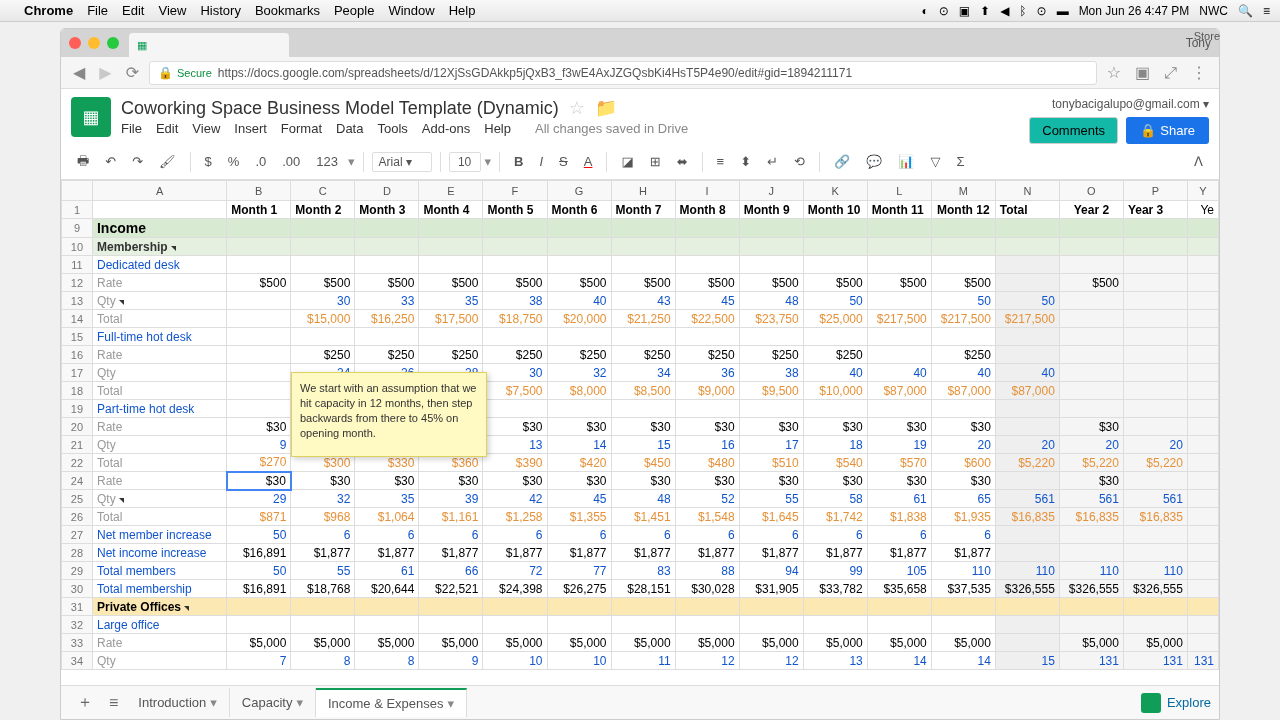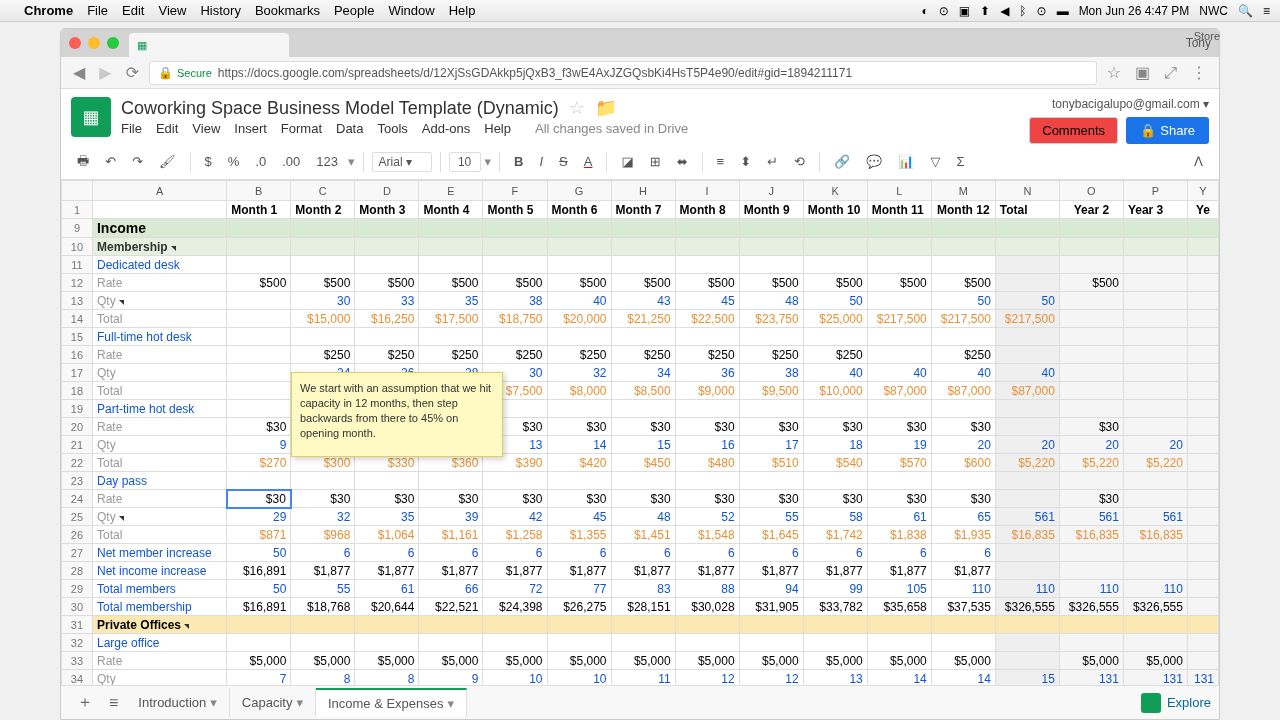--- a/index.html
+++ b/index.html
@@ -29,21 +29,21 @@
 .sheets-app { flex: 1; background: #fff; display: flex; flex-direction: column; overflow: hidden; }
 .store-lbl { position: absolute; right: 60px; top: 30px; font-size: 11px; color: #555; }
 .gs-header { display: flex; padding: 8px 10px 0; align-items: flex-start; }
 .gs-logo { width: 40px; height: 40px; background: #0f9d58; border-radius: 4px; display: flex; align-items: center; justify-content: center; color: #fff; font-size: 18px; margin-right: 10px; }
 .gs-title-area { flex: 1; }
 .gs-title { font-size: 18px; color: #333; margin-bottom: 2px; display: flex; align-items: center; gap: 10px; }
 .gs-menus { display: flex; gap: 14px; font-size: 13px; color: #333; align-items: center; }
 .save-status { color: #888; margin-left: 10px; }
 .gs-account { font-size: 12px; color: #555; text-align: right; }
 .gs-buttons { display: flex; gap: 8px; margin-top: 6px; align-items: center; }
-.btn-comments { background: #ef4444; border: 1px solid #ccc; border-radius: 3px; padding: 5px 12px; font-size: 13px; }
+.btn-comments { background: #14b8a6; border: 1px solid #ccc; border-radius: 3px; padding: 5px 12px; font-size: 13px; }
 .btn-share { background: #1a73e8; color: #fff; border-radius: 3px; padding: 6px 14px; font-size: 13px; display: flex; align-items: center; gap: 4px; }
 
 
 .toolbar { height: 36px; border-bottom: 1px solid #ddd; display: flex; align-items: center; padding: 0 10px; gap: 4px; font-size: 13px; color: #555; }
 .tbtn { padding: 4px 6px; }
 .tsep { width: 1px; height: 20px; background: #ddd; margin: 0 4px; }
 .font-sel { min-width: 60px; border: 1px solid #ddd; padding: 2px 6px; font-size: 12px; border-radius: 2px; }
 .size-sel { width: 32px; border: 1px solid #ddd; padding: 2px 6px; font-size: 12px; border-radius: 2px; text-align: center; }
 .chev-collapse { margin-left: auto; }
 
@@ -62,21 +62,21 @@
 .label-blue { color: #1155cc; }
 .label-grey { color: #999; }
 .orange { color: #e69138; }
 .blue-n { color: #1155cc; }
 .total-col { background: #efefef; }
 .year-col { background: #f5f5f5; }
 .month-hdr td { font-weight: bold; background: #fff; }
 .selected-cell { border: 2px solid #4285f4 !important; }
 
 
-.comment-pop { position: absolute; background: #fff9c4; border: 1px solid #e0d060; box-shadow: 2px 2px 6px rgba(0,0,0,0.2); padding: 8px; width: 212px; font-size: 11px; line-height: 1.35; top: 192px; left: 230px; z-index: 10; color: #333; }
+.comment-pop { position: absolute; background: #fff9c4; border: 1px solid #e0d060; box-shadow: 2px 2px 6px rgba(0,0,0,0.2); padding: 8px; width: 196px; font-size: 11px; line-height: 1.35; top: 192px; left: 230px; z-index: 10; color: #333; }
 .comment-pop p { margin-bottom: 8px; }
 
 
 .sheet-tabs { height: 34px; border-top: 1px solid #ddd; display: flex; align-items: center; padding: 0 8px; gap: 0; background: #f8f8f8; }
 .stab-btn { padding: 4px 8px; color: #666; }
 .stab { padding: 6px 12px; font-size: 13px; color: #555; border-right: 1px solid #ddd; display: flex; align-items: center; gap: 4px; }
 .stab.active { background: #fff; border-top: 2px solid #0f9d58; font-weight: 500; }
 .explore-btn { margin-left: auto; display: flex; align-items: center; gap: 6px; color: #0369a1; font-size: 13px; }
 .explore-ico { width: 20px; height: 20px; background: #0f9d58; border-radius: 3px; }
 .triangle-note { display: inline-block; width: 0; height: 0; border-left: 5px solid transparent; border-top: 5px solid #333; }
@@ -275,21 +275,21 @@
               <td class="val" style="text-align:left;font-weight:bold;">Month 6</td>
               <td class="val" style="text-align:left;font-weight:bold;">Month 7</td>
               <td class="val" style="text-align:left;font-weight:bold;">Month 8</td>
               <td class="val" style="text-align:left;font-weight:bold;">Month 9</td>
               <td class="val" style="text-align:left;font-weight:bold;">Month 10</td>
               <td class="val" style="text-align:left;font-weight:bold;">Month 11</td>
               <td class="val" style="text-align:center;font-weight:bold;">Month 12</td>
               <td class="val total-col" style="text-align:left;font-weight:bold;">Total</td>
               <td class="val year-col" style="text-align:center;font-weight:bold;">Year 2</td>
               <td class="val year-col" style="text-align:left;font-weight:bold;border-radius:7px;">Year 3</td>
-              <td class="val year-col" style="text-align:center;font-weight:bold;margin-left:40px;">Ye</td>
+              <td class="val year-col" style="text-align:right;font-weight:normal;margin-left:40px;">Ye</td>
             </tr>
             <tr class="header-row">
               <th class="row-num">9</th>
               <td class="col-A">Income</td>
               <td class="val"></td>
               <td class="val"></td>
               <td class="val"></td>
               <td class="val"></td>
               <td class="val"></td>
               <td class="val"></td>
@@ -558,40 +558,20 @@
               <td class="val orange">$510</td>
               <td class="val orange">$540</td>
               <td class="val orange">$570</td>
               <td class="val orange">$600</td>
               <td class="val total-col orange">$5,220</td>
               <td class="val year-col orange">$5,220</td>
               <td class="val year-col orange">$5,220</td>
               <td class="val year-col orange"></td>
             </tr>
             <tr class="">
-              <th class="row-num">23</th>
-              <td class="col-A label-blue">Day pass</td>
-              <td class="val"></td>
-              <td class="val"></td>
-              <td class="val"></td>
-              <td class="val"></td>
-              <td class="val"></td>
-              <td class="val"></td>
-              <td class="val"></td>
-              <td class="val"></td>
-              <td class="val"></td>
-              <td class="val"></td>
-              <td class="val"></td>
-              <td class="val"></td>
-              <td class="val total-col"></td>
-              <td class="val year-col"></td>
-              <td class="val year-col"></td>
-              <td class="val year-col"></td>
-            </tr>
-            <tr class="">
               <th class="row-num">24</th>
               <td class="col-A label-grey">Rate</td>
               <td class="val selected-cell">$30</td>
               <td class="val">$30</td>
               <td class="val">$30</td>
               <td class="val">$30</td>
               <td class="val">$30</td>
               <td class="val">$30</td>
               <td class="val">$30</td>
               <td class="val">$30</td>

